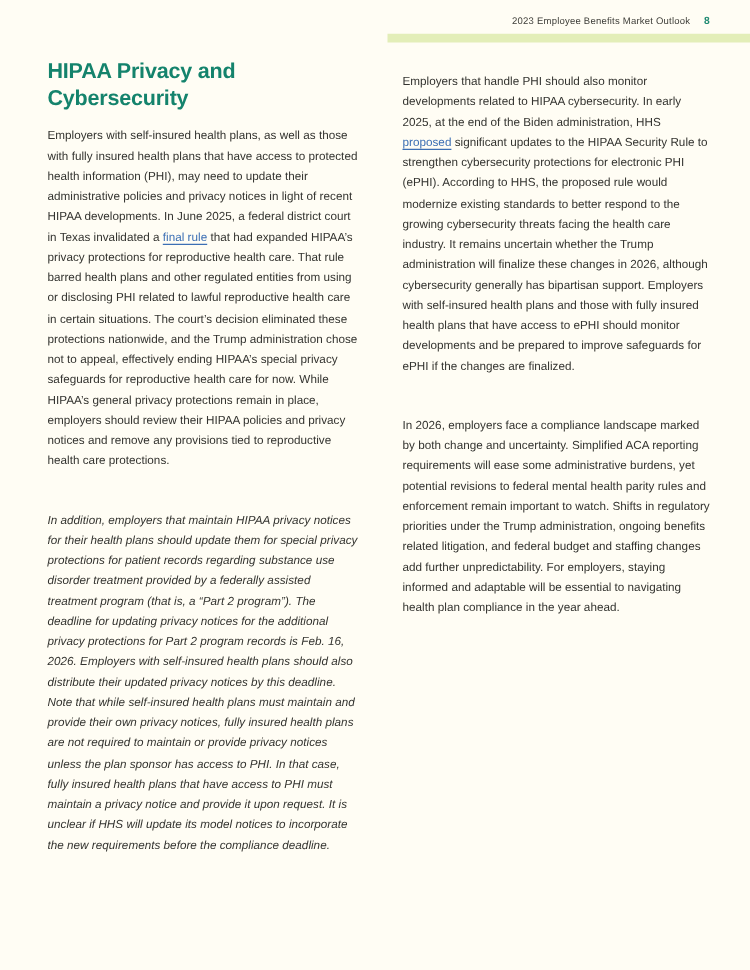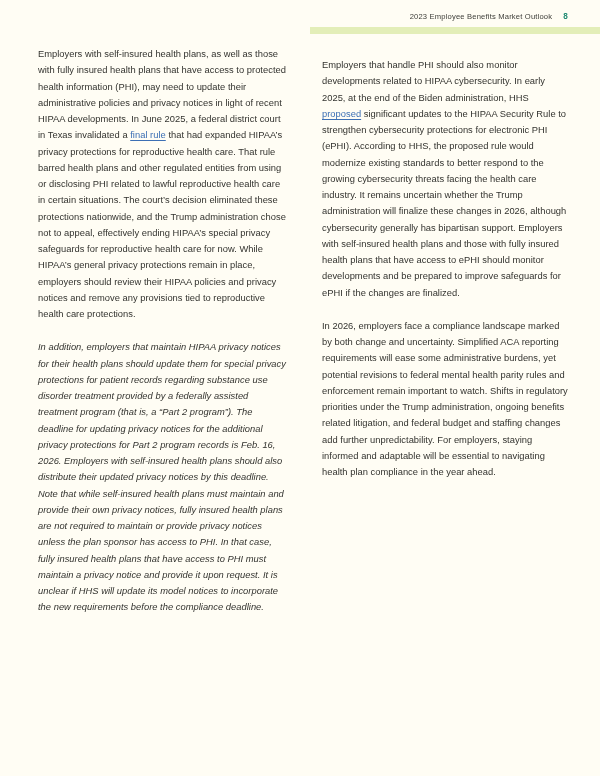--- a/index.html
+++ b/index.html
@@ -77,21 +77,21 @@
 
   p.body-text {
     font-size: 9.35px;
     line-height: 1.74;
     color: #33332f;
     margin: 0;
     text-align: left;
     letter-spacing: 0.02px;
   }
   p.body-text + p.body-text {
-    margin-top: 17px;
+    margin-top: 31px;
   }
 
   .link {
     color: #3c6fb4;
     text-decoration: underline;
     text-underline-offset: 1.5px;
   }
 
   
   .col-left .para-2 { margin-top: 118px; font-style: italic; }
@@ -105,20 +105,21 @@
   <div class="header-rule"></div>
   <div class="header-line">
     <span class="header-title">2023 Employee Benefits Market Outlook</span>
     <span class="page-number">8</span>
   </div>
 </div>
 
 <div class="columns">
 
   <div class="column col-left">
+    <h1 class="section-title">HIPAA Privacy and Cybersecurity</h1>
 
     <p class="body-text para-1"><span>Employers with self-insured health plans, as well as those with fully insured health plans that have access to protected health information (PHI), may need to update their administrative policies and privacy notices in light of recent HIPAA developments. In June 2025, a federal district court in Texas invalidated a </span><a class="link" href="#">final rule</a><span> that had expanded HIPAA’s privacy protections for reproductive health care. That rule barred health plans and other regulated entities from using or disclosing PHI related to lawful reproductive health care in certain situations. The court’s decision eliminated these protections nationwide, and the Trump administration chose not to appeal, effectively ending HIPAA’s special privacy safeguards for reproductive health care for now. While HIPAA’s general privacy protections remain in place, employers should review their HIPAA policies and privacy notices and remove any provisions tied to reproductive health care protections.</span></p>
 
     <p class="body-text para-2">In addition, employers that maintain HIPAA privacy notices for their health plans should update them for special privacy protections for patient records regarding substance use disorder treatment provided by a federally assisted treatment program (that is, a “Part 2 program”). The deadline for updating privacy notices for the additional privacy protections for Part 2 program records is Feb. 16, 2026. Employers with self-insured health plans should also distribute their updated privacy notices by this deadline. Note that while self-insured health plans must maintain and provide their own privacy notices, fully insured health plans are not required to maintain or provide privacy notices unless the plan sponsor has access to PHI. In that case, fully insured health plans that have access to PHI must maintain a privacy notice and provide it upon request.  It is unclear if HHS will update its model notices to incorporate the new requirements before the compliance deadline.</p>
   </div>
 
   <div class="column col-right">
     <p class="body-text para-1"><span>Employers that handle PHI should also monitor developments related to HIPAA cybersecurity. In early 2025, at the end of the Biden administration, HHS </span><a class="link" href="#">proposed</a><span> significant updates to the HIPAA Security Rule to strengthen cybersecurity protections for electronic PHI (ePHI). According to HHS, the proposed rule would modernize existing standards to better respond to the growing cybersecurity threats facing the health care industry. It remains uncertain whether the Trump administration will finalize these changes in 2026, although cybersecurity generally has bipartisan support. Employers with self-insured health plans and those with fully insured health plans that have access to ePHI should monitor developments and be prepared to improve safeguards for ePHI if the changes are finalized.</span></p>
 
     <p class="body-text para-2">In 2026, employers face a compliance landscape marked by both change and uncertainty. Simplified ACA reporting requirements will ease some administrative burdens, yet potential revisions to federal mental health parity rules and enforcement remain important to watch. Shifts in regulatory priorities under the Trump administration, ongoing benefits related litigation, and federal budget and staffing changes add further unpredictability. For employers, staying informed and adaptable will be essential to navigating health plan compliance in the year ahead.</p>

